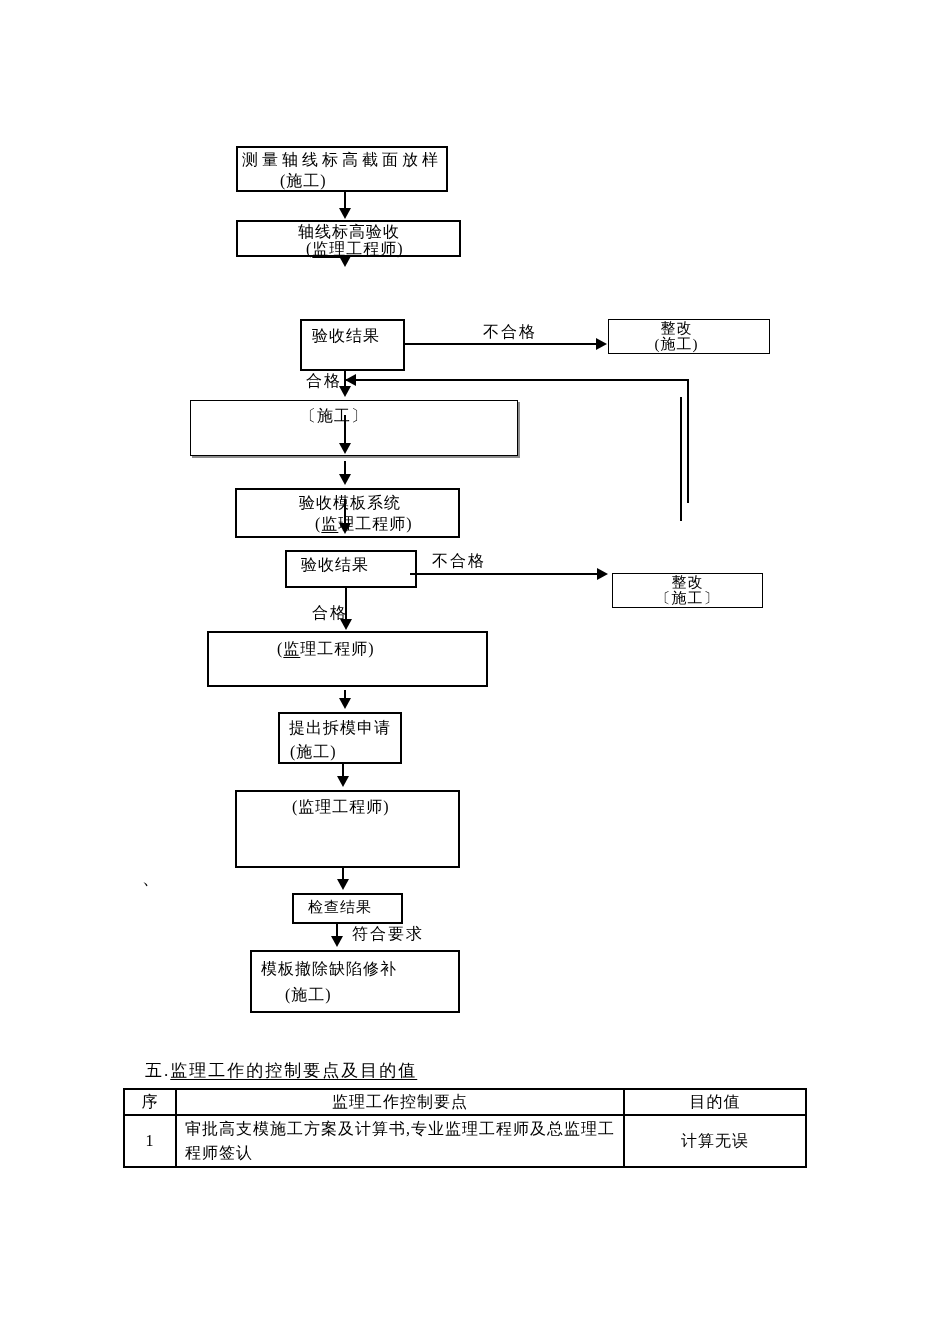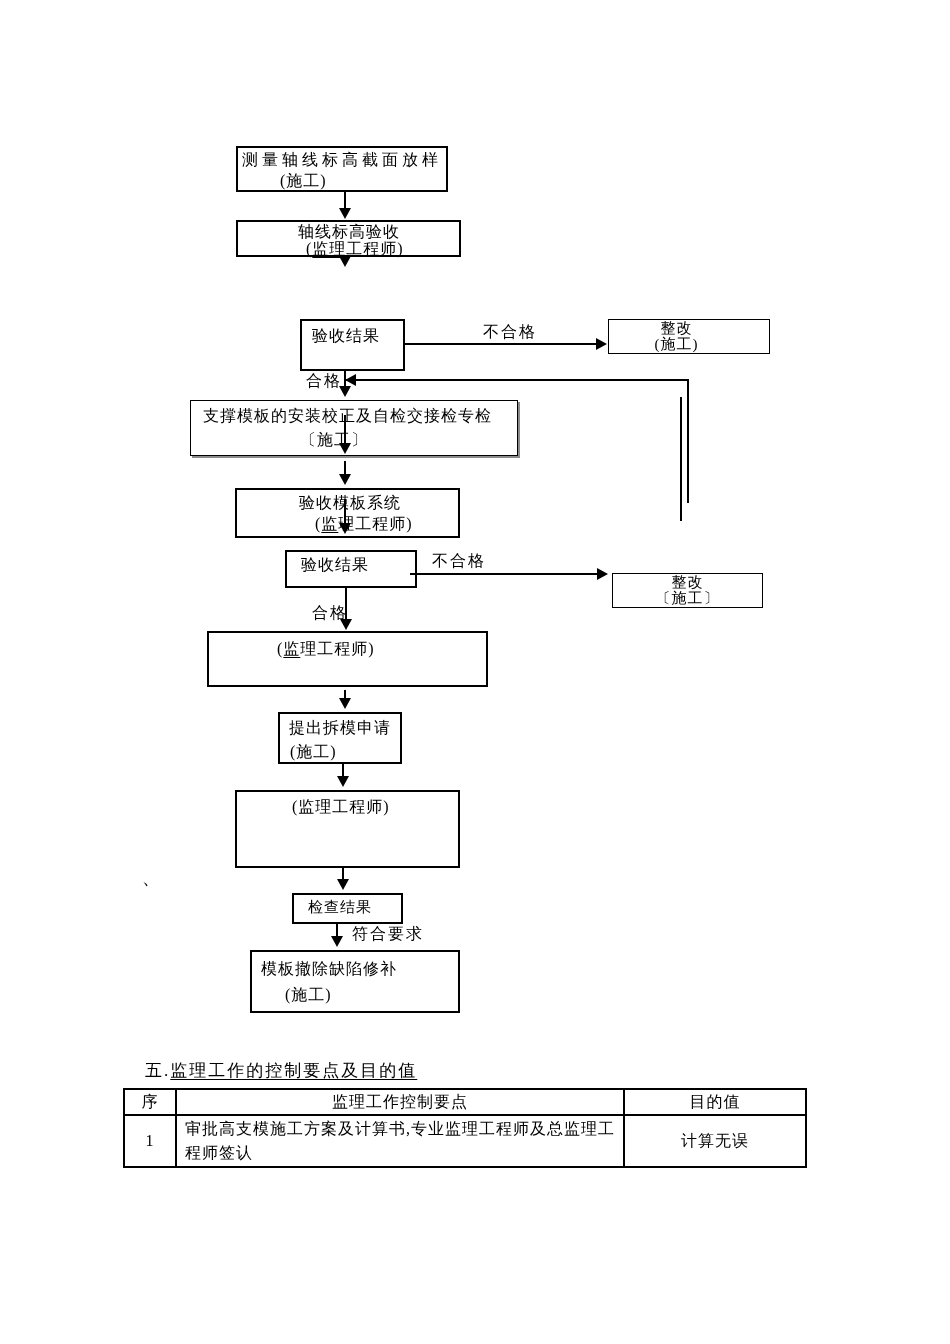--- a/index.html
+++ b/index.html
@@ -47,21 +47,20 @@
   <div class="box" style="left:300px;top:319px;width:105px;height:52px;padding:4px 0 0 10px;">
     <div class="bl">验收结果</div>
   </div>
 
   <div class="box thin" style="left:608px;top:319px;width:162px;height:35px;font-size:15px;line-height:16px;text-align:center;padding-right:25px;">
     <div class="bl">整改</div>
     <div class="bl">(施工)</div>
   </div>
 
   <div class="box thin shadow" style="left:190px;top:400px;width:328px;height:56px;line-height:24px;padding-top:3px;">
-    <div class="bl" style="padding-left:12px;">支撑模板的安装校正及自检交接检专检</div>
     <div class="bl" style="text-align:center;padding-right:40px;">〔施工〕</div>
   </div>
 
   <div class="box" style="left:235px;top:488px;width:225px;height:50px;padding-top:2px;">
     <div class="bl" style="padding-left:62px;">验收模板系统</div>
     <div class="bl" style="padding-left:78px;"><span>(</span><span class="u">监</span><span>理工程师)</span></div>
   </div>
 
   <div class="box" style="left:285px;top:550px;width:132px;height:38px;padding:2px 0 0 14px;">
     <div class="bl">验收结果</div>

